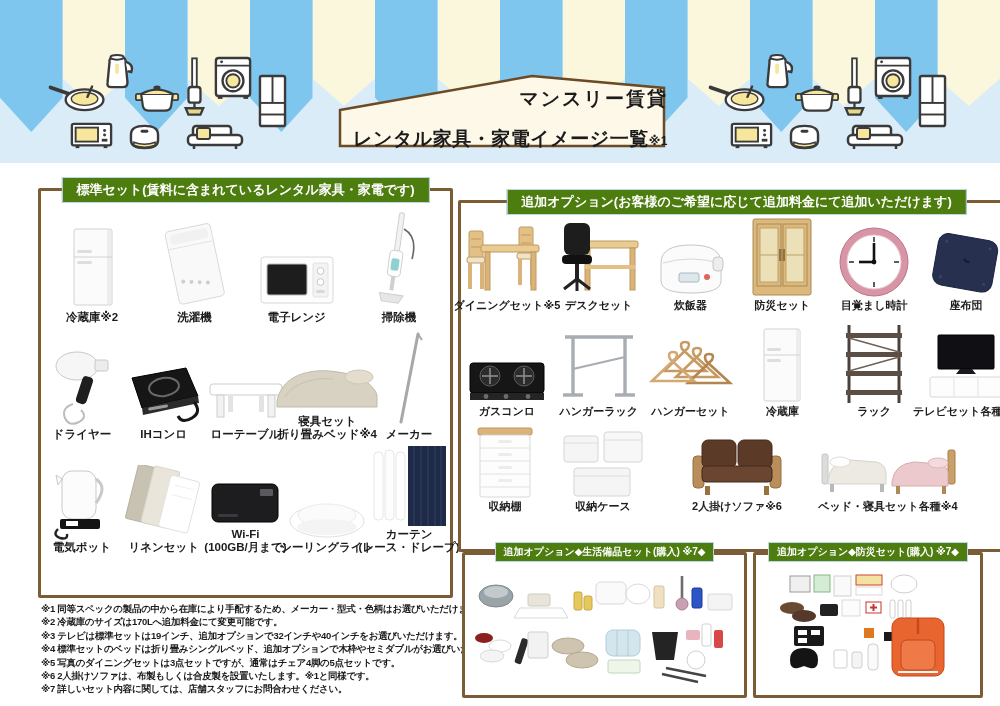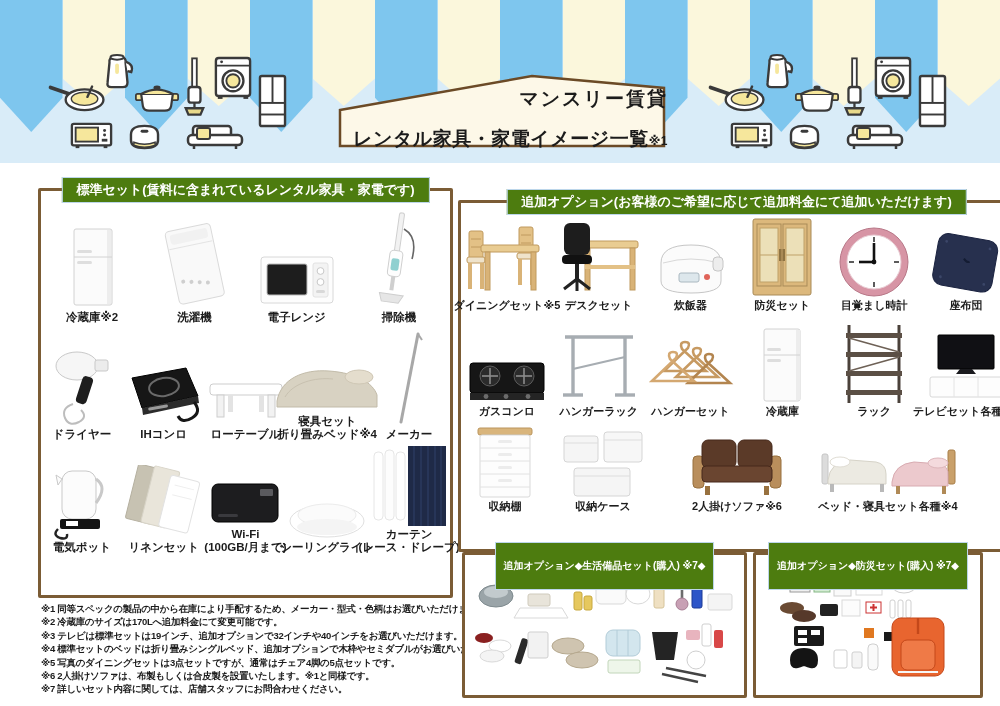--- a/index.html
+++ b/index.html
@@ -40,21 +40,21 @@
   .left-panel .row2 .img{height:84px;margin-top:6px}
   .left-panel .row3 .img{height:78px;margin-top:8px}
   .right-panel .row1 .img{height:84px;margin-top:12px}
   .right-panel .row2 .img{height:84px;margin-top:8px}
   .right-panel .row3 .img{height:74px;margin-top:8px}
   .right-panel .label{font-size:11px}
   .w1{flex:0 0 88px}.w2{flex:0 0 108px}.w3{flex:0 0 160px}.w4{flex:0 0 142px}
 
   
   .small-box{position:absolute;border:3px solid #7b5c35;background:#fff;border-radius:2px}
-  .small-box .panel-header{font-size:10px;top:-13px;padding:16px 8px}
+  .small-box .panel-header{font-size:10px;top:-13px;padding:2px 8px}
   .goods-box{left:462px;top:552px;width:285px;height:146px}
   .disaster-box{left:753px;top:552px;width:230px;height:146px}
   .collage{position:absolute;left:0;top:10px;right:0;bottom:0;display:flex;align-items:center;justify-content:center}
 
   
   .footnotes{position:absolute;left:41px;top:602px;width:420px}
   .footnotes div{font-size:9.5px;font-weight:bold;color:#1b1b1b;line-height:13.4px;white-space:nowrap;letter-spacing:-.3px}
 </style>
 </head>
 <body>

